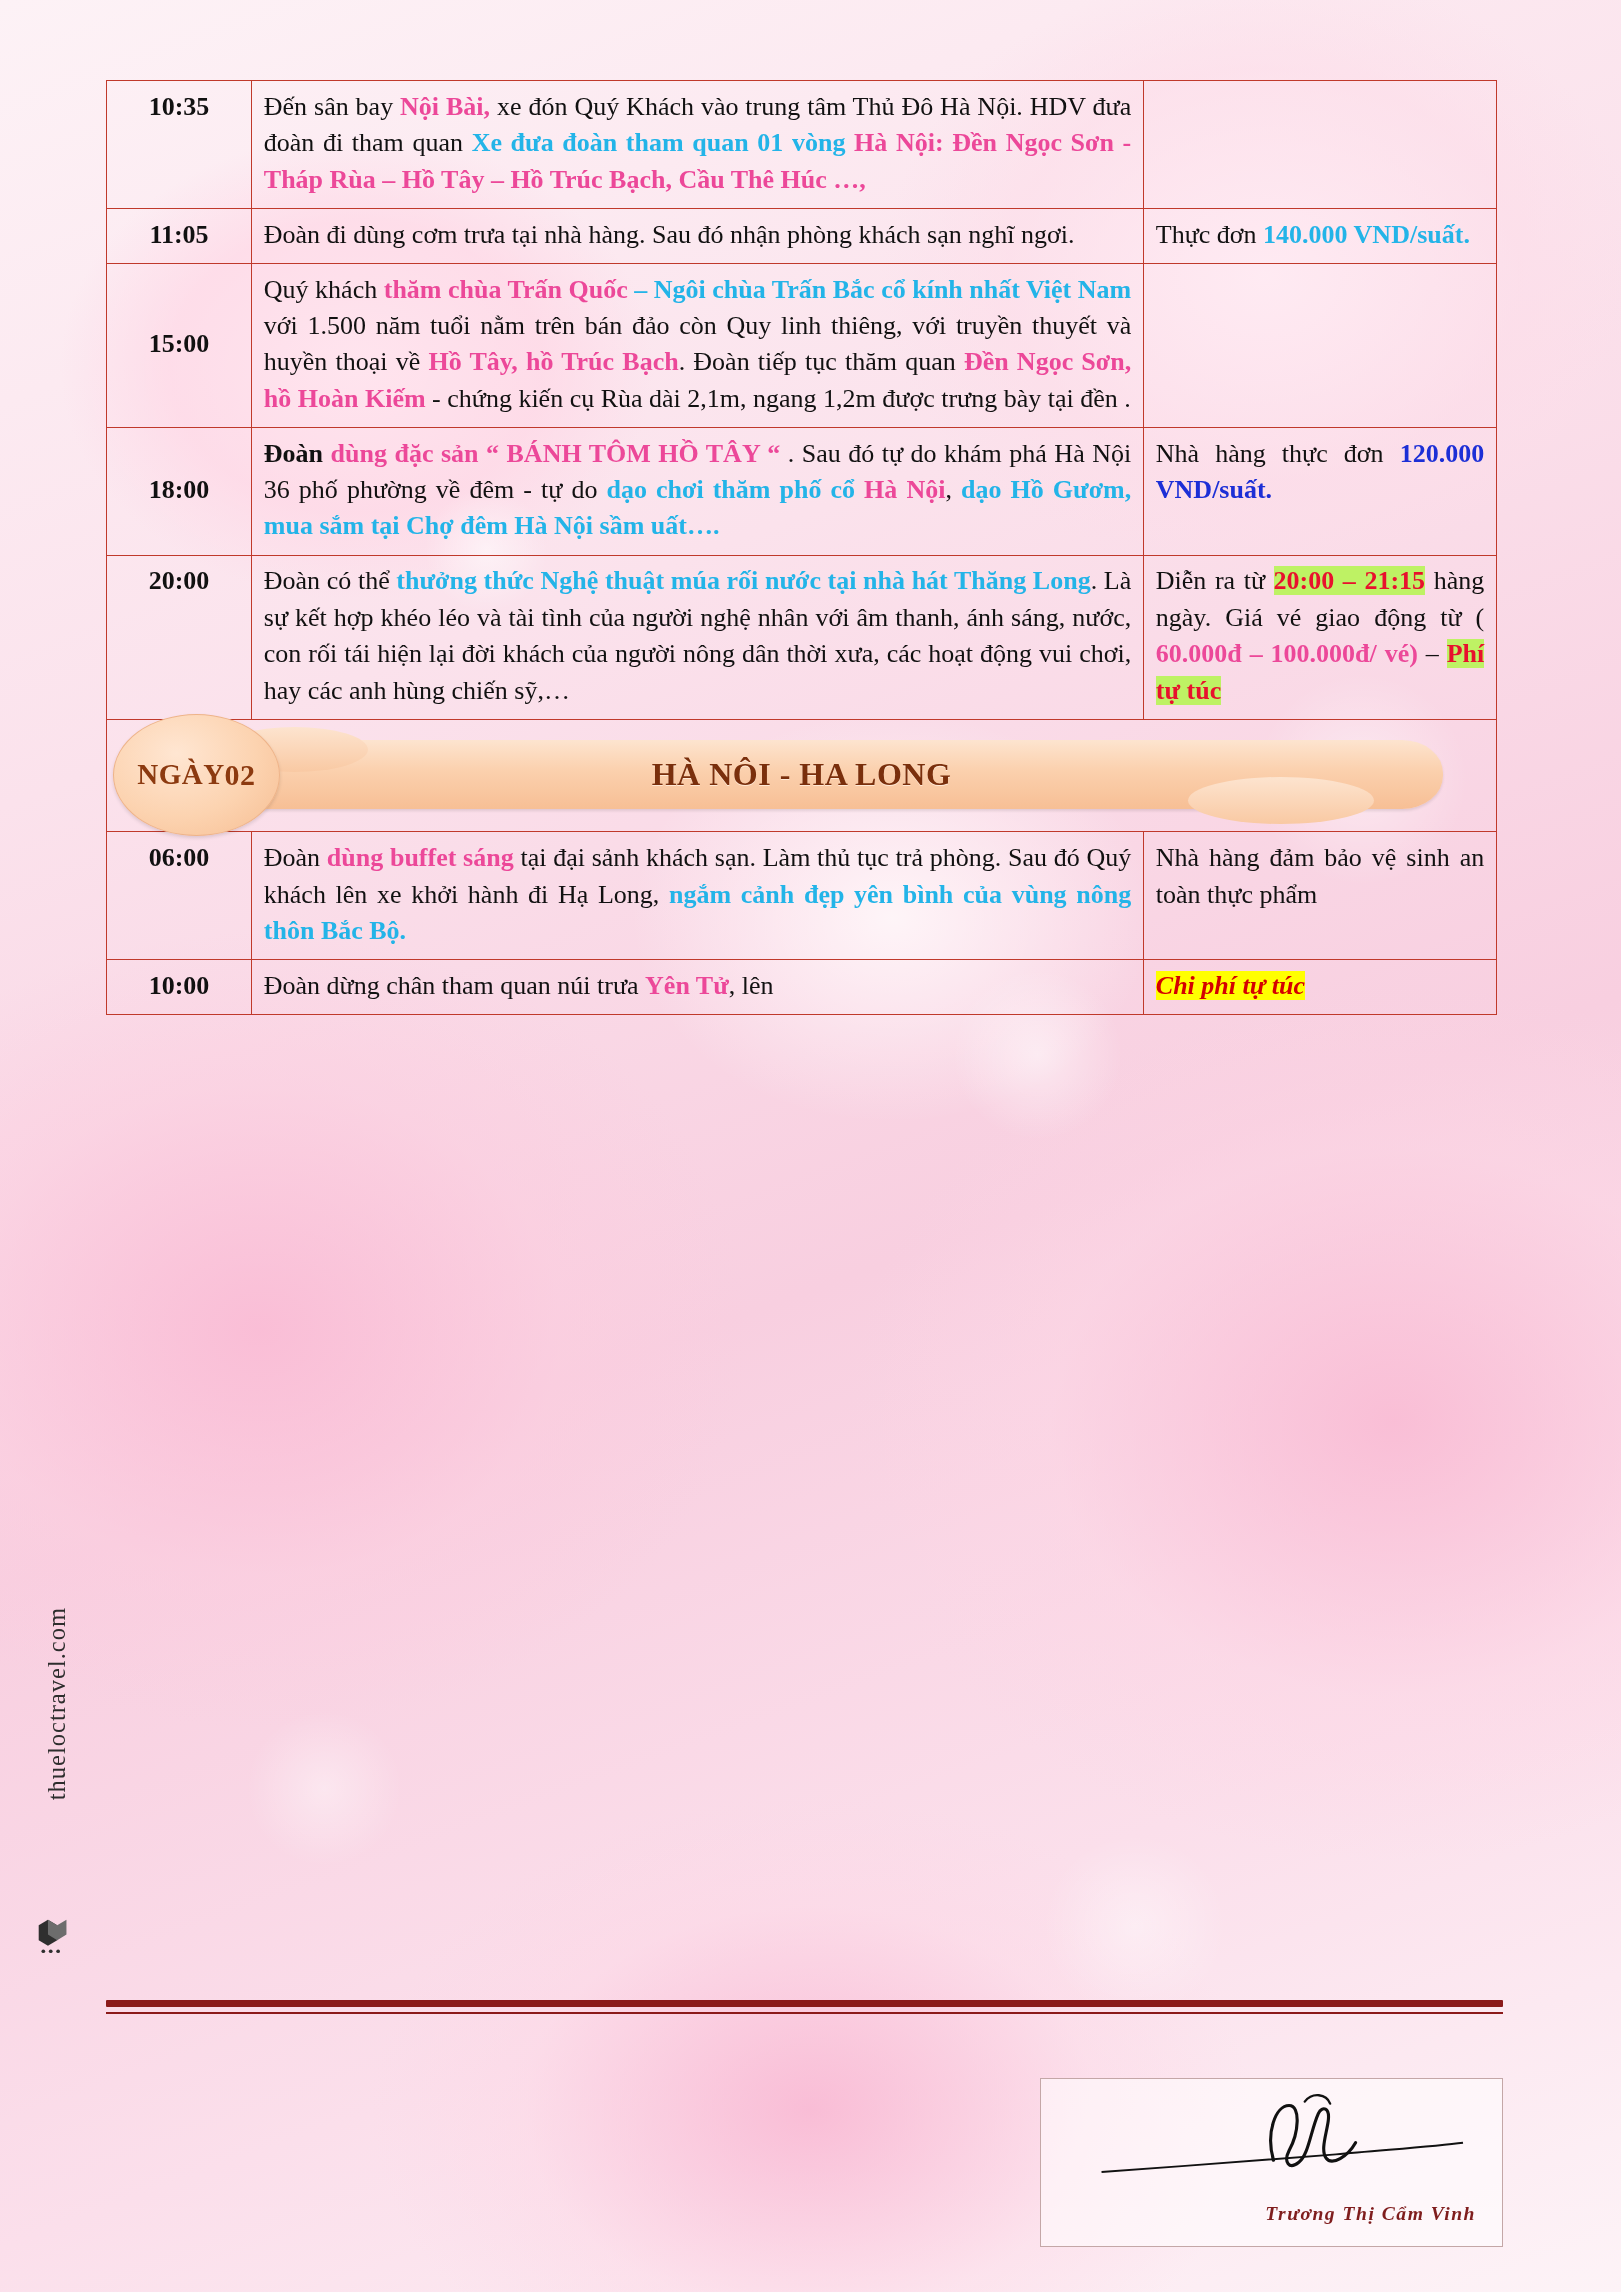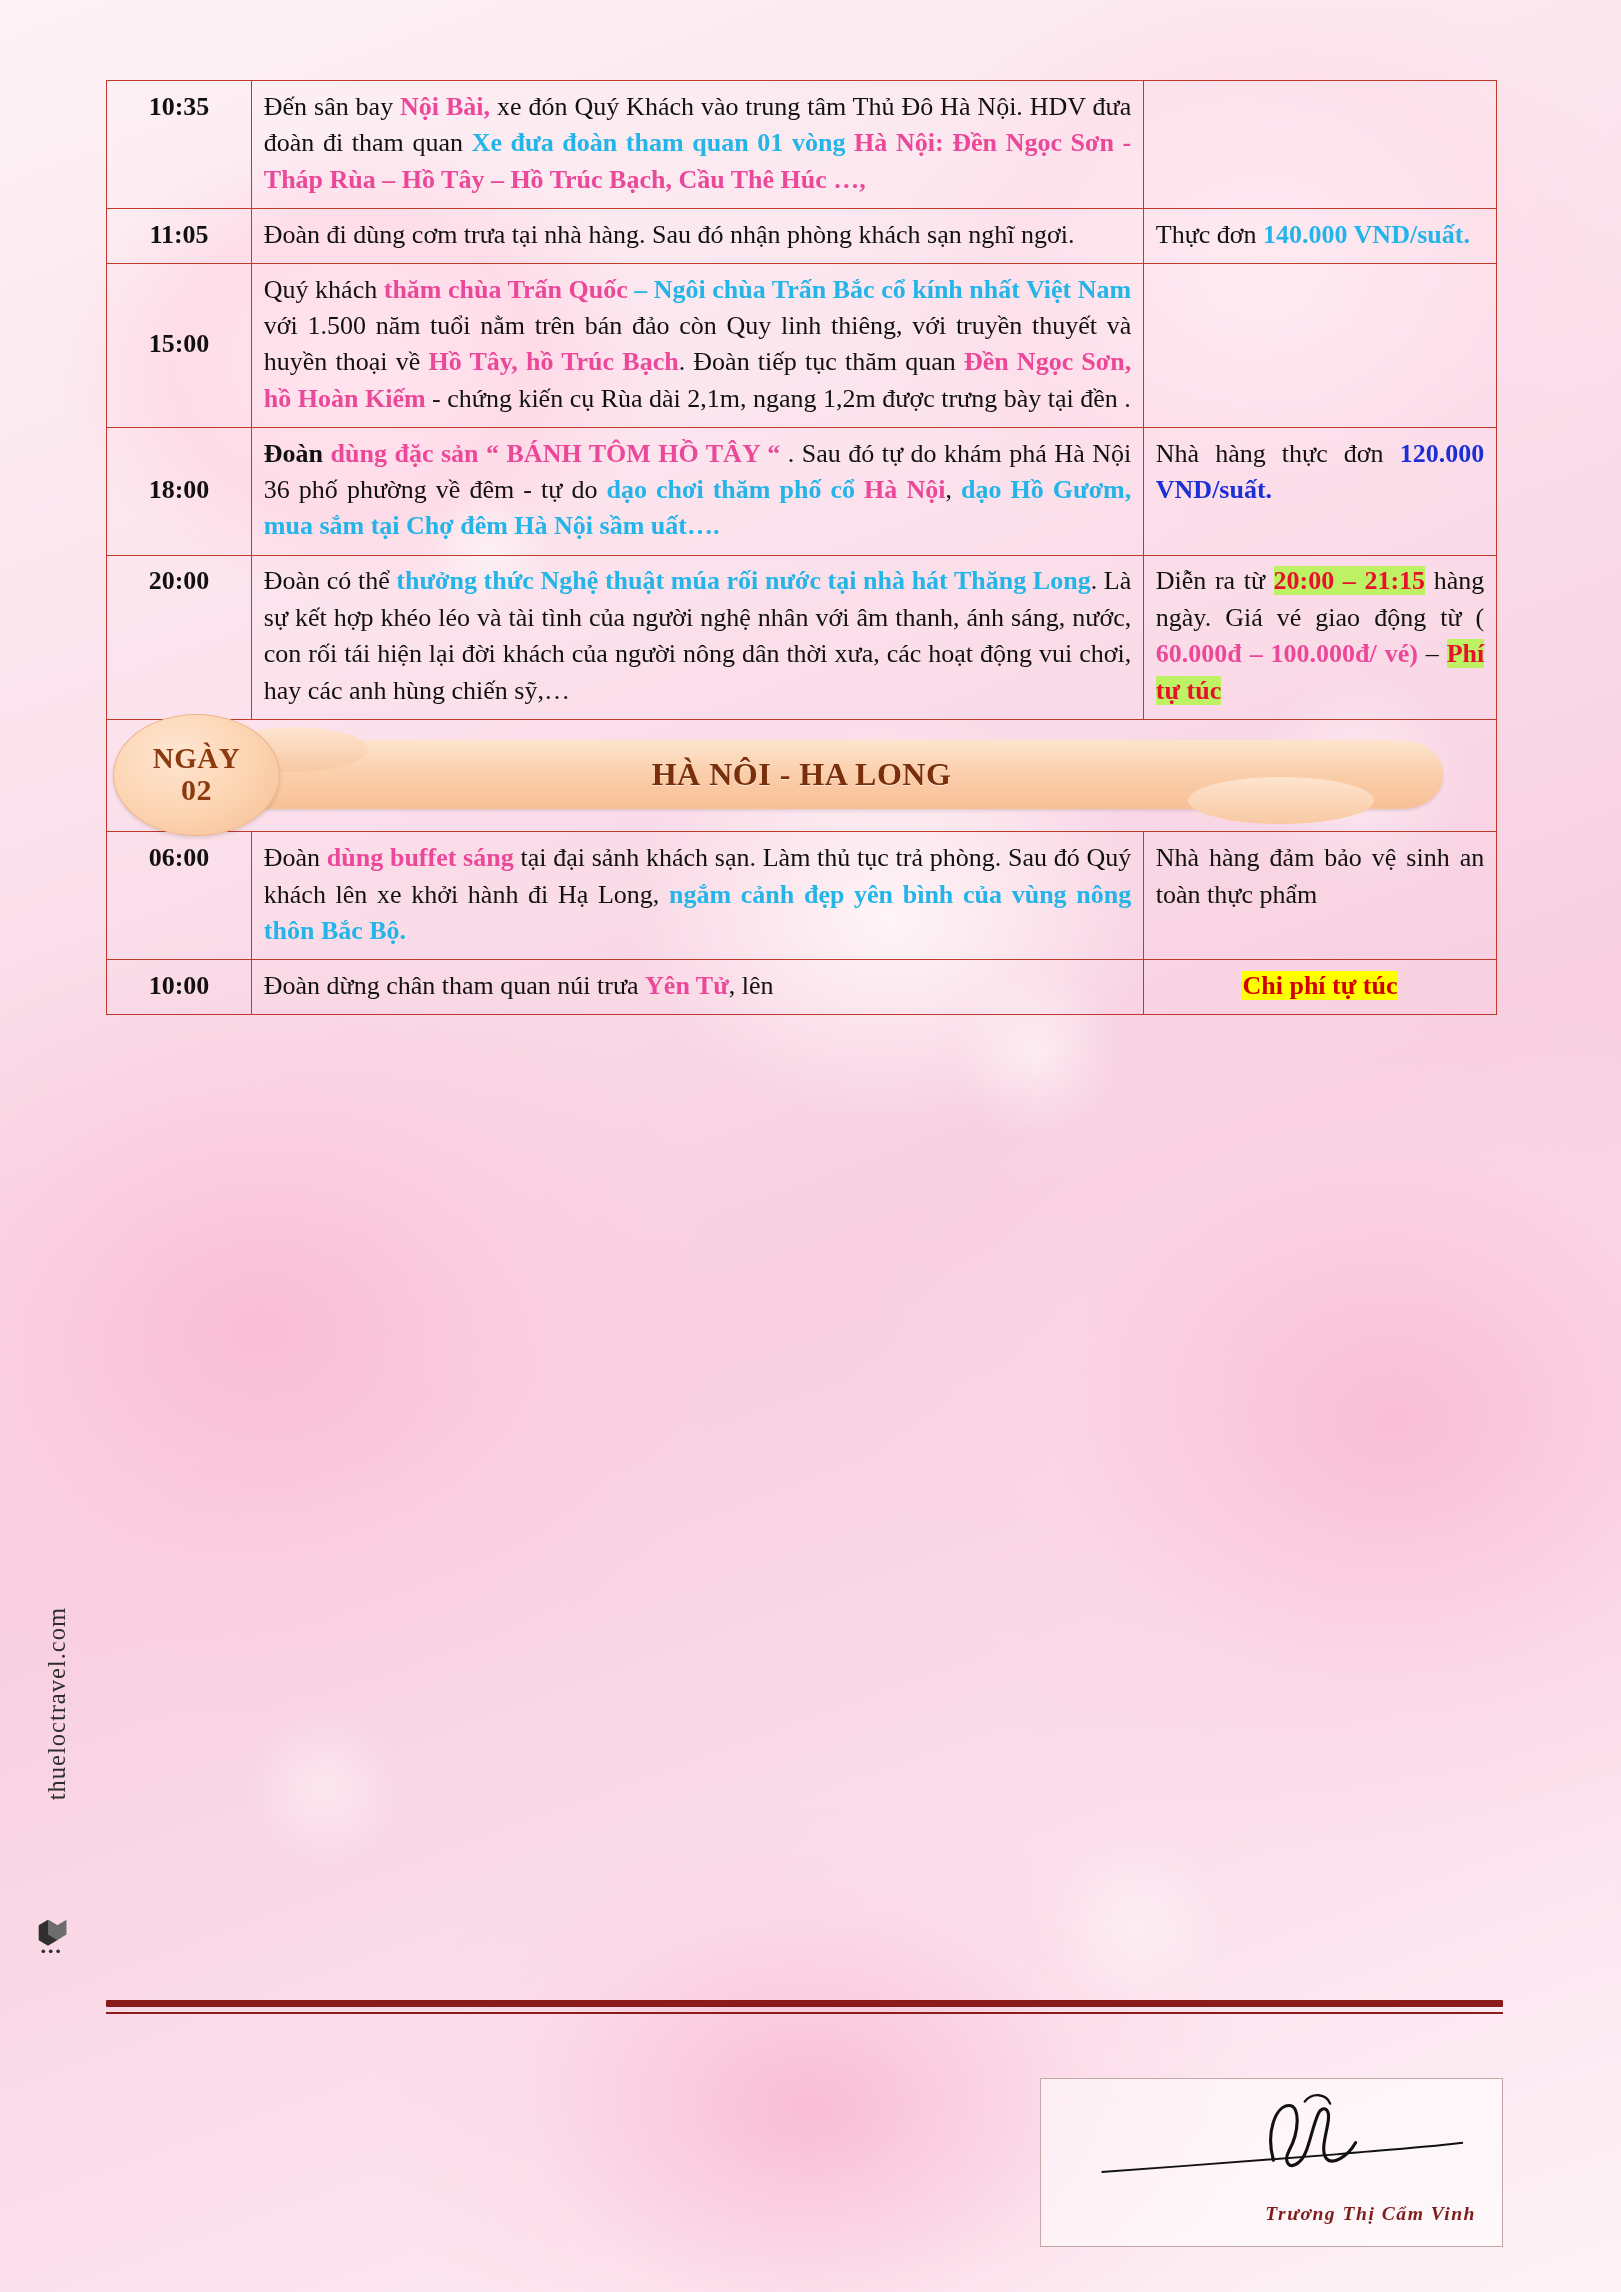--- a/index.html
+++ b/index.html
@@ -96,21 +96,21 @@
     text-align: center;
     font-weight: bold;
     font-size: 24.5px;
     vertical-align: top;
     padding-top: 9.8px;
     color: #000;
   }
   td.time.mid { vertical-align: middle; padding-top: 7.8px; }
   td.main { text-align: justify; text-justify: inter-word; }
   td.note { text-align: justify; }
-  td.note.center { text-align: center; }
+  td.note.center { text-align: left; font-style: italic; }
 
   .b { font-weight: bold; }
   .redb { color: #ec4899; font-weight: bold; }
   .cyanb { color: #23b4e8; font-weight: bold; }
   .blue { color: #1c2fd6; font-weight: bold; }
   .hl { background: #bef264; color: #e8112d; font-weight: bold; }
   .hl-blk { background: #ffff00; color: #d40000; font-weight: bold; }
 
   
   td.banner-cell {
@@ -165,21 +165,21 @@
   .day-badge {
     position: absolute;
     left: -5.9px;
     top: -13.7px;
     width: 165px;
     height: 120px;
     background: radial-gradient(ellipse at 38% 32%, #ffe6d2 0%, #fcd3b0 55%, #f6bd92 100%);
     border-radius: 50%;
     border: 1.5px solid #eeb48a;
     display: flex;
-    flex-direction: column;
+    flex-direction: row;
     align-items: center;
     justify-content: center;
     z-index: 5;
     box-shadow: 0 2px 3.9px rgba(0,0,0,0.12);
   }
   .day-badge span {
     display: block;
     font-weight: bold;
     font-size: 29px;
     color: #8c3a10;

